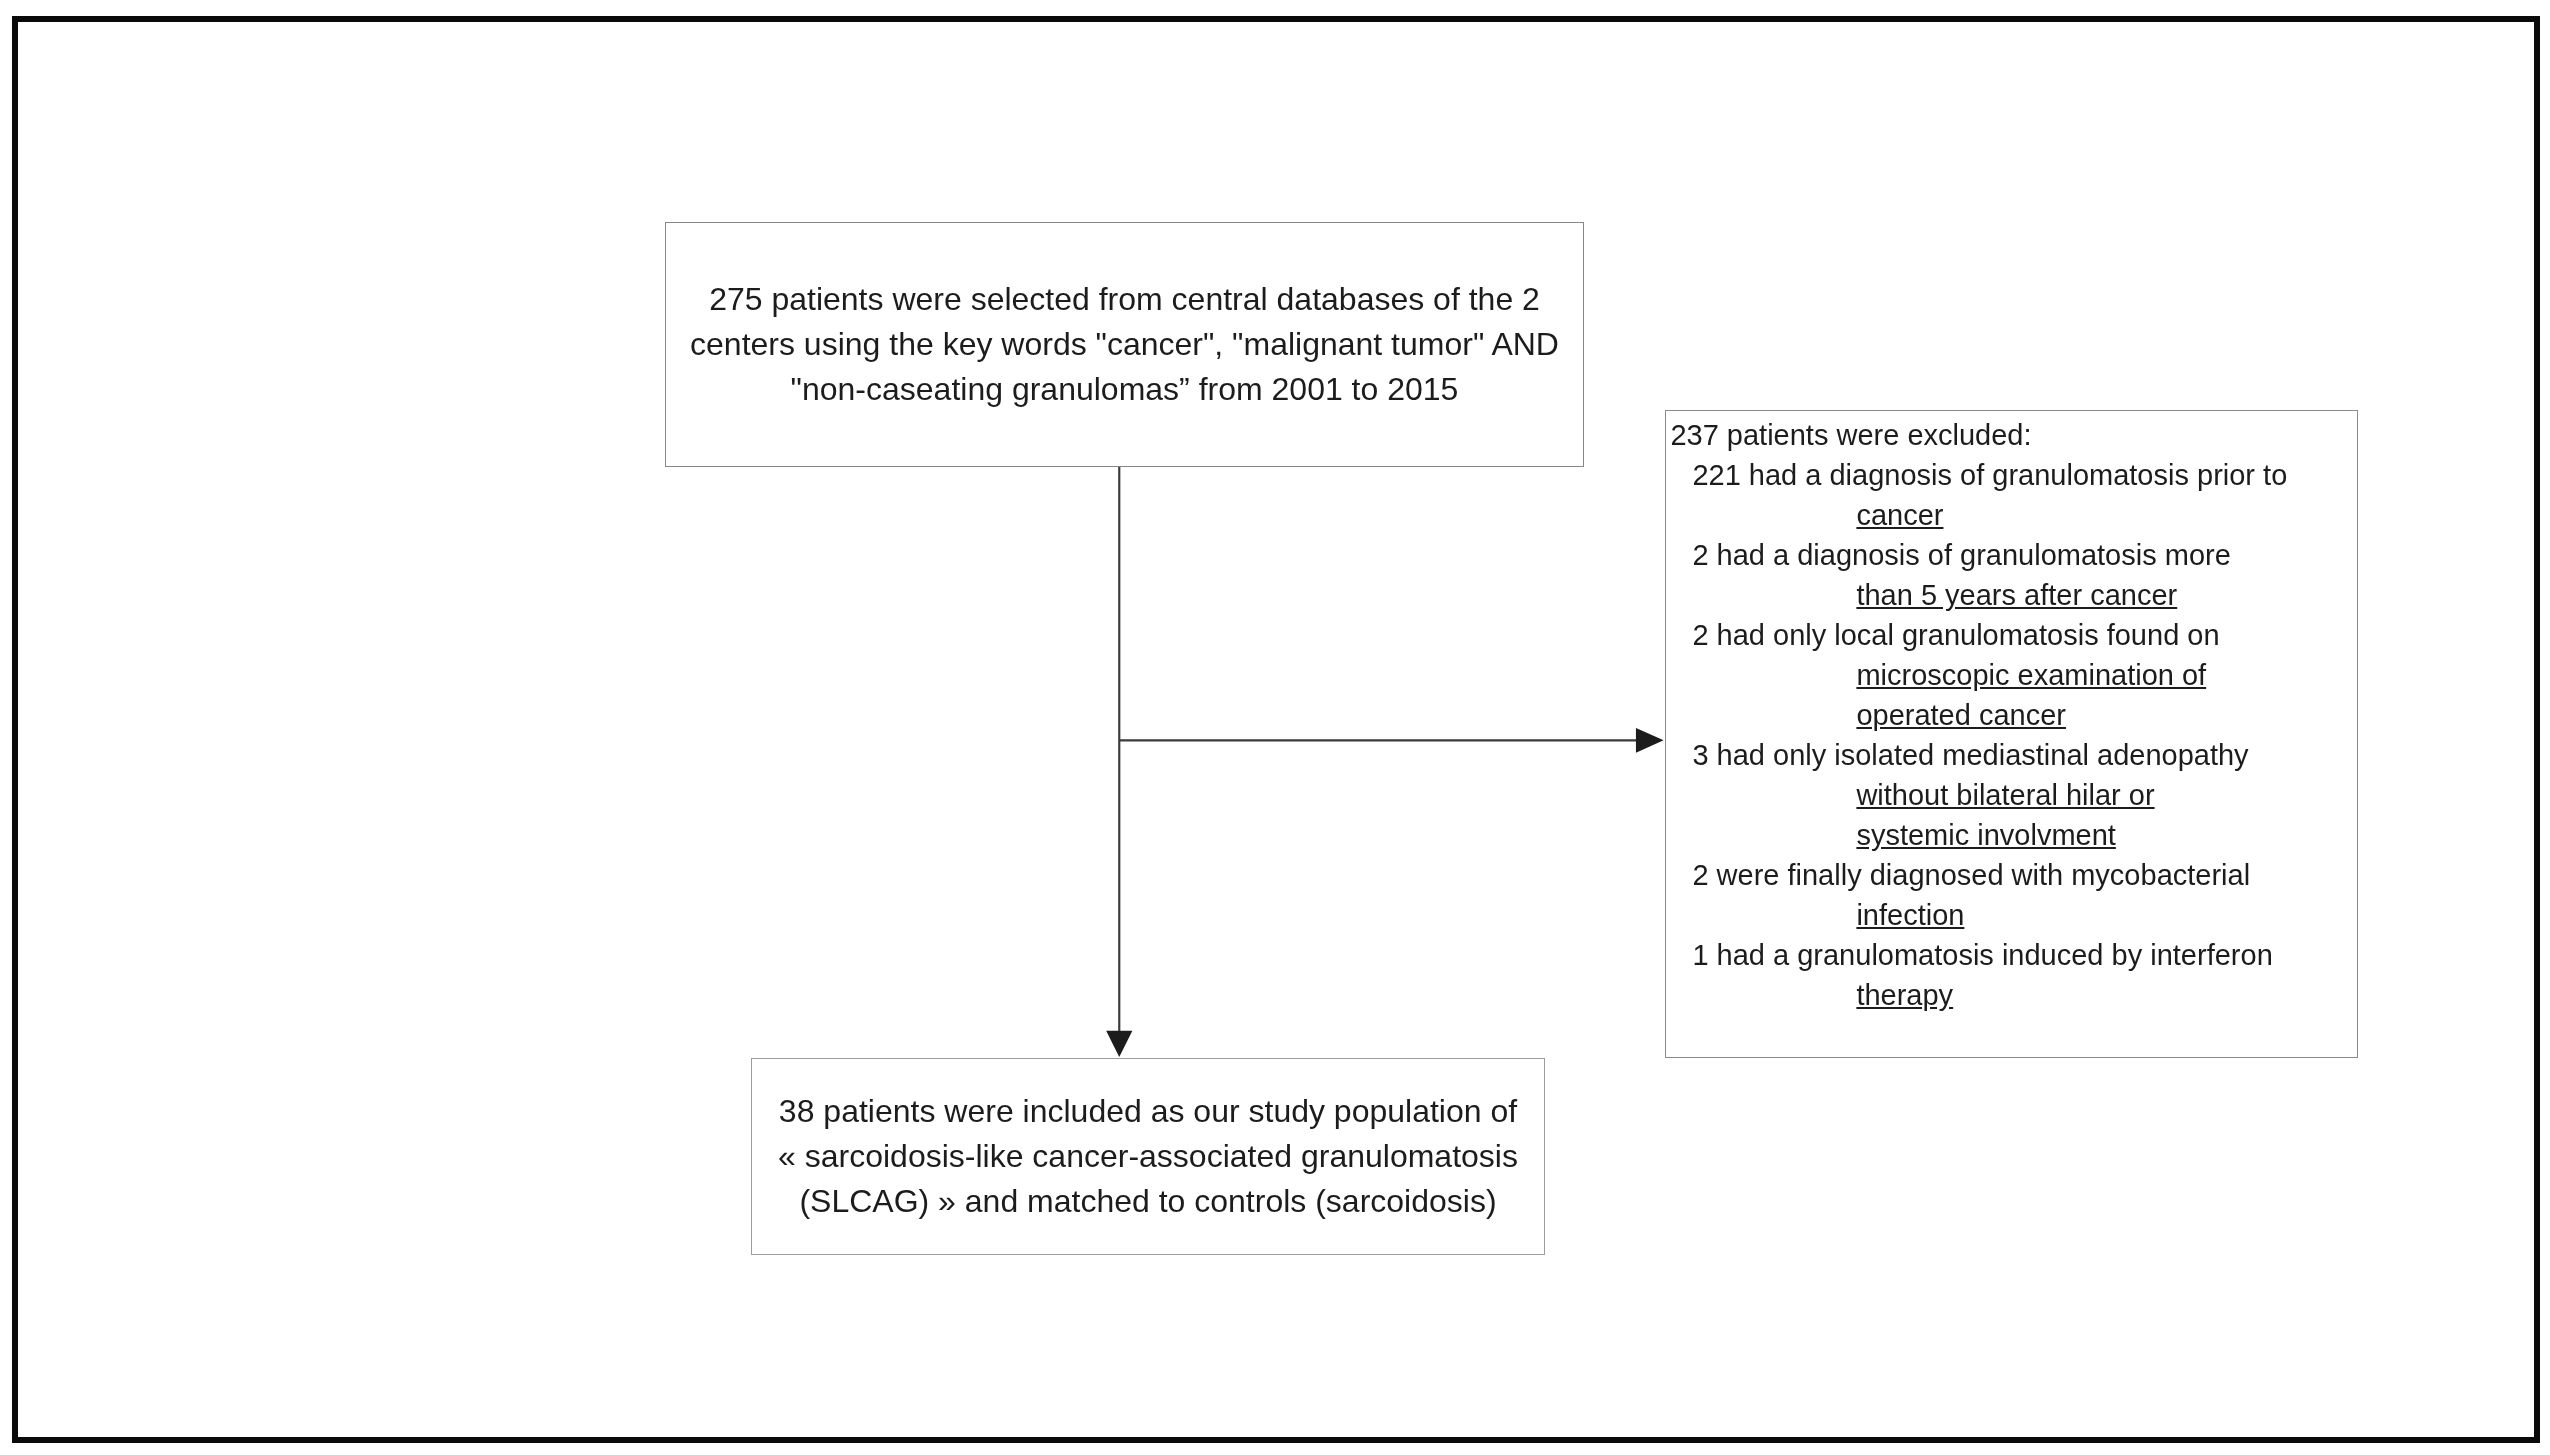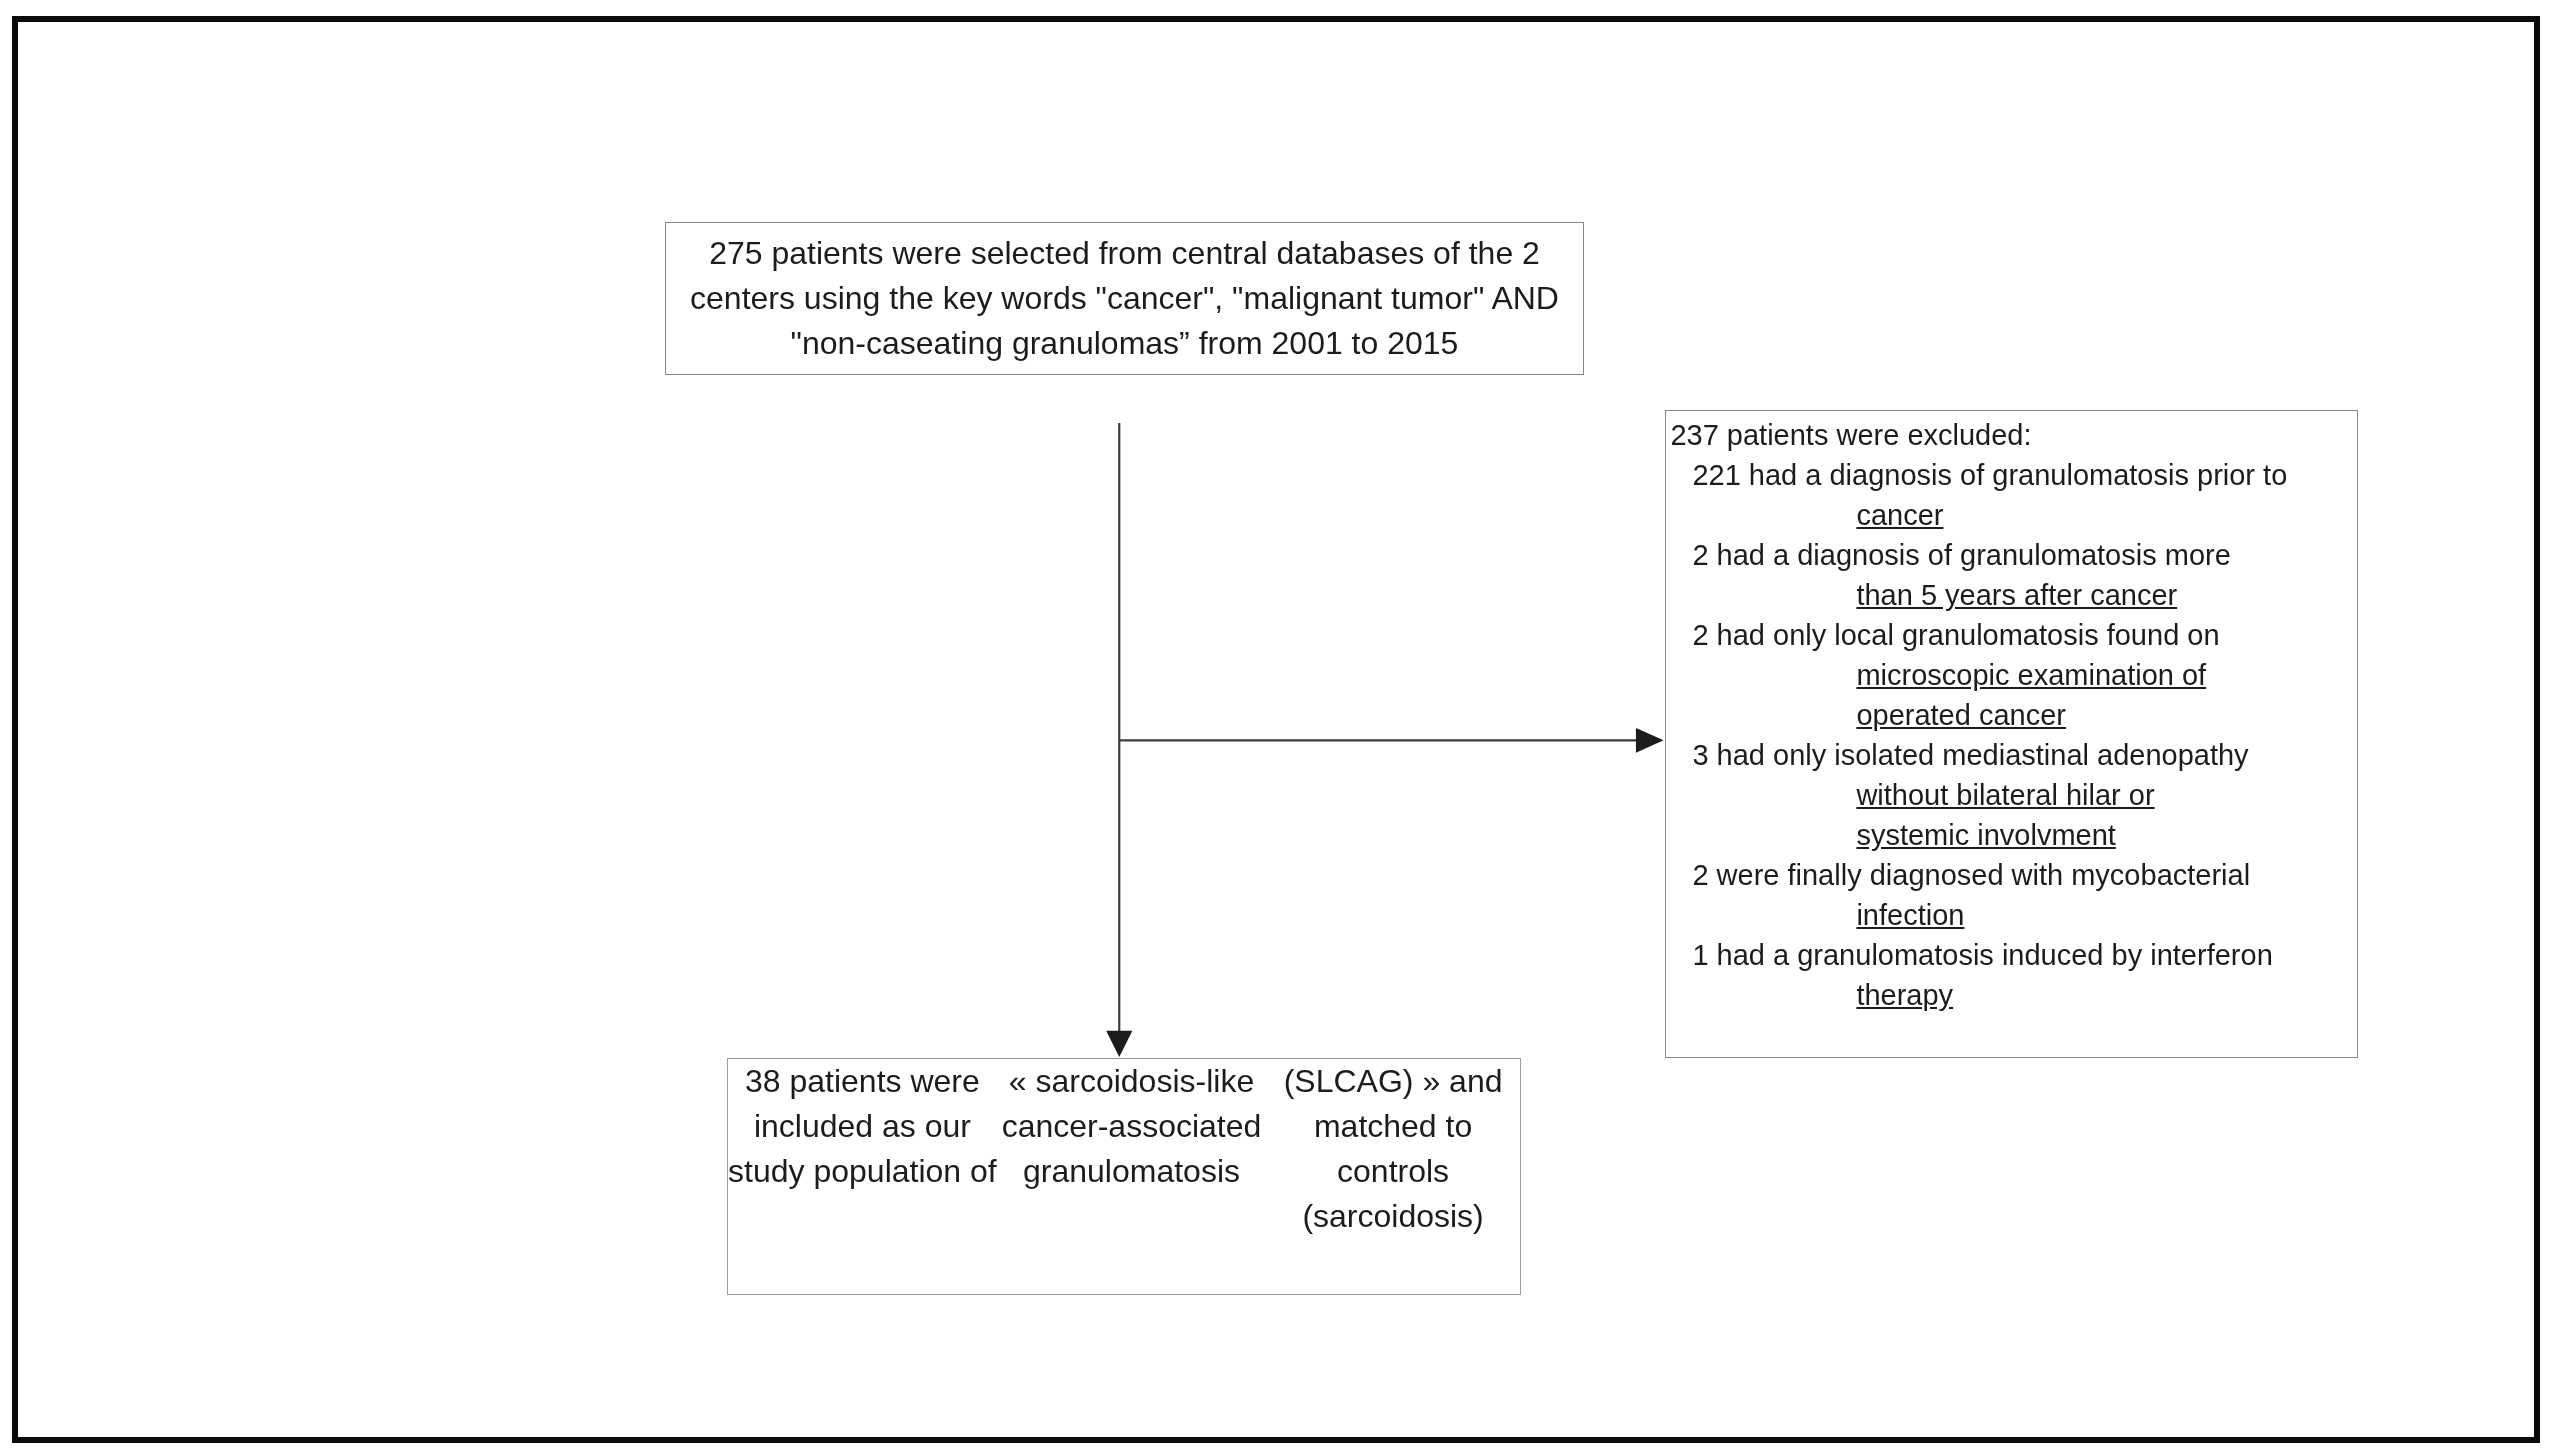--- a/index.html
+++ b/index.html
@@ -35,36 +35,37 @@
   }
   .flow-box {
     position: absolute;
     box-sizing: border-box;
     background: #ffffff;
   }
   .box-top {
     left: 665px;
     top: 222px;
     width: 919px;
-    height: 153px;
+    height: 245px;
     border: 1.5px solid #878787;
     display: flex;
     flex-direction: column;
     justify-content: center;
     text-align: center;
     font-size: 32px;
     line-height: 45px;
   }
   .box-bottom {
-    left: 727px;
+    left: 751px;
     top: 1058px;
     width: 794px;
-    height: 237px;
+    height: 197px;
     border: 1.5px solid #9c9c9c;
     display: flex;
+    flex-direction: column;
     justify-content: center;
     text-align: center;
     font-size: 32px;
     line-height: 45px;
   }
   .box-excluded {
     left: 1665px;
     top: 410px;
     width: 693px;
     height: 648px;

